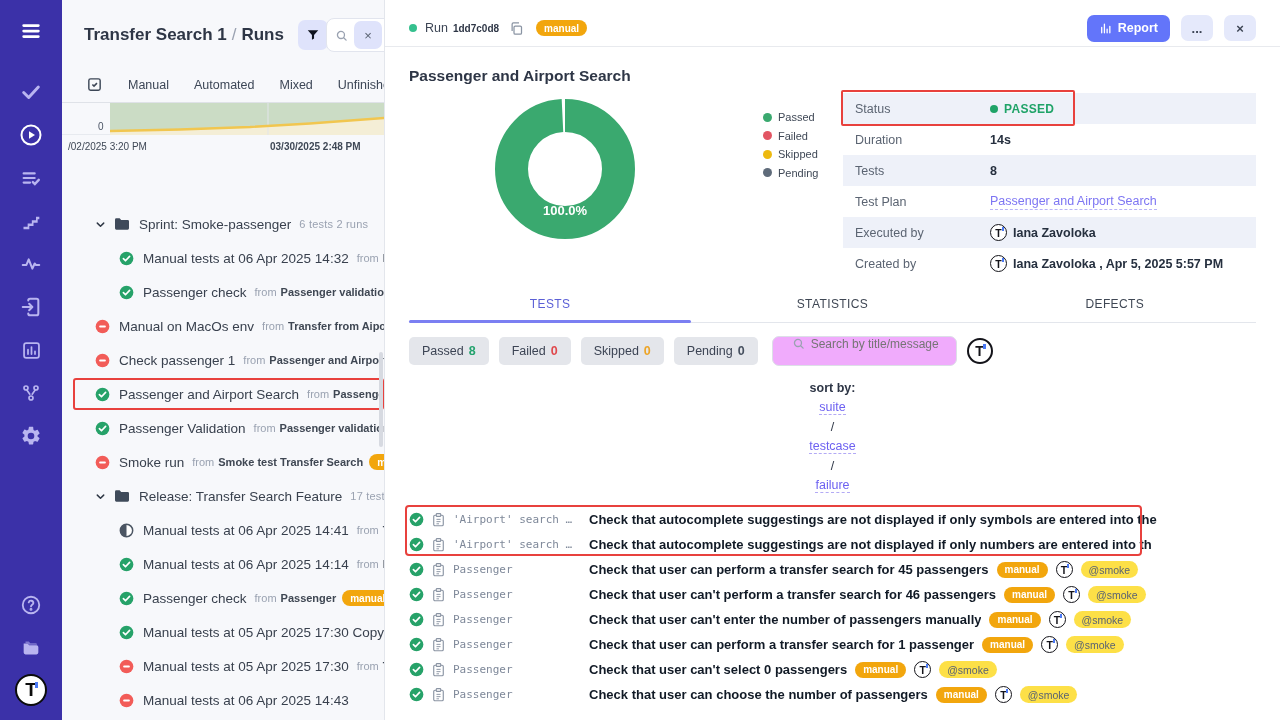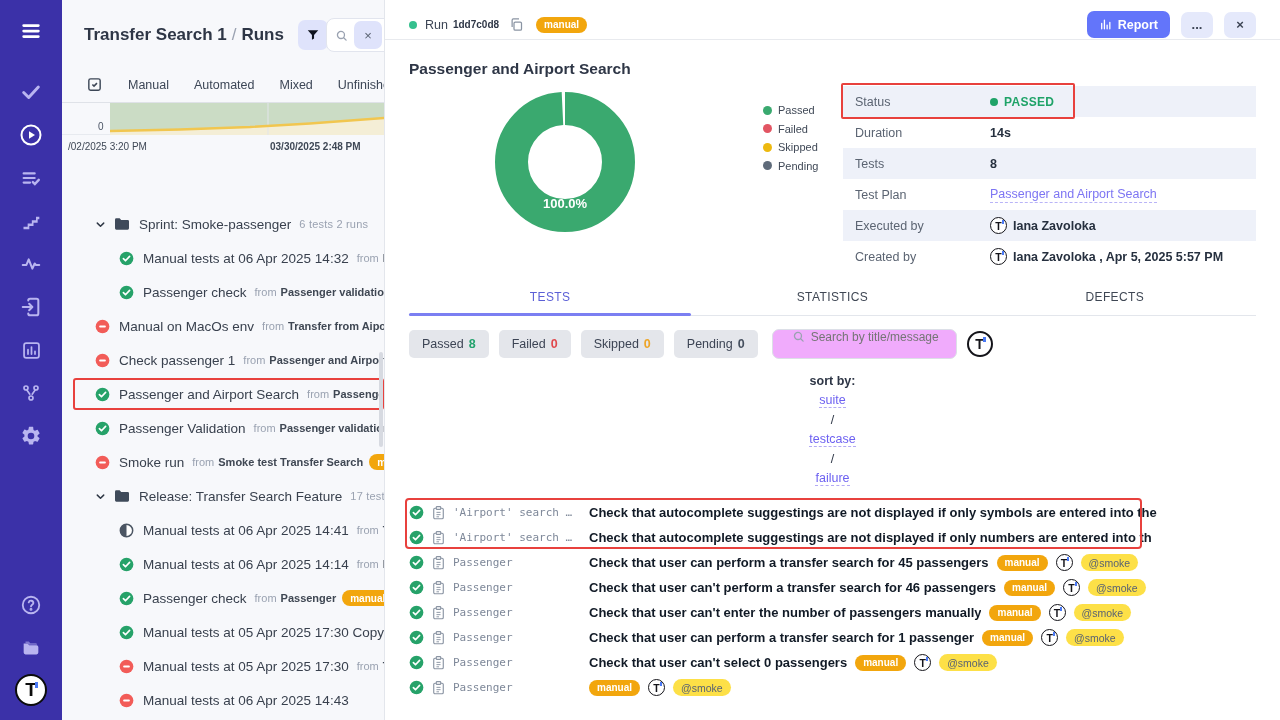--- a/index.html
+++ b/index.html
@@ -41,21 +41,21 @@
   .tree-label { font-size:13.5px; color:#39414e; margin-right:8px; }
   .tree-meta { font-size:11px; color:#9aa2b1; letter-spacing:.2px; }
   .from-label { font-size:11px; color:#9aa2b1; margin-right:4px; }
   .from-value { font-size:11px; font-weight:bold; color:#3f4753; margin-right:6px; }
   .badge { background:#f2a60d; color:#fff; font-size:10px; font-weight:bold; padding:2.5px 8px; border-radius:9px; flex-shrink:0; }
   .tree-row.hl::after { content:''; position:absolute; left:11px; right:0px; top:1px; bottom:1px; border:2.5px solid #e8413d; border-radius:3px; pointer-events:none; }
   .lp-scrollbar { position:absolute; right:1px; top:352px; width:4px; height:95px; background:#d7dae1; border-radius:2px; }
 
   
   .main-panel { flex:1; background:#fff; position:relative; }
-  .run-header { height:40px; border-bottom:1px solid #e8eaee; display:flex; align-items:center; padding:10px 24px 0 24px; }
+  .run-header { height:47px; border-bottom:1px solid #e8eaee; display:flex; align-items:center; padding:10px 24px 0 24px; }
   .run-dot { width:8px; height:8px; border-radius:50%; background:#35c08e; margin-right:8px; }
   .run-label { font-size:12.5px; color:#3c4555; margin-right:5px; }
   .run-id { font-size:10px; color:#2e3646; font-weight:bold; margin-right:10px; }
   .copy-btn { background:none; border:none; cursor:pointer; display:flex; margin-right:12px; color:#8a94a3; }
   .rh-right { margin-left:auto; display:flex; align-items:center; gap:11px; }
   .btn-report { background:#6375fa; color:#fff; border:none; border-radius:7px; height:27px; padding:0 12px; font-size:12.5px; font-weight:bold; display:flex; align-items:center; gap:6px; cursor:pointer; }
   .btn-light { background:#e5e9fb; border:none; border-radius:7px; height:26px; min-width:32px; color:#3c4454; font-size:13px; font-weight:bold; cursor:pointer; }
 
   .main-title { font-size:15.5px; font-weight:bold; color:#2e3646; margin:20px 0 0 24px; }
 
@@ -691,20 +691,21 @@
               </svg>
             </span>
             <span class="clip">
               <svg width="13" height="14" viewBox="0 0 20 22" fill="none" stroke="currentColor" stroke-width="1.8">
                 <rect x="2.5" y="3.5" width="15" height="16.5" rx="2"></rect>
                 <rect x="6.5" y="1" width="7" height="4.4" rx="1.2" fill="#fff"></rect>
                 <path d="M6.8 10h6.4M6.8 13.6h6.4M6.8 17h4" stroke-width="1.5"></path>
               </svg>
             </span>
             <span class="tsuite">Passenger</span>
+            <span class="ttitle">Check that user can choose the number of passengers</span>
             <span class="badge">manual</span>
             <span class="avatar">T<i></i></span>
             <span class="tag">@smoke</span>
           </div>
         </div>
       <div class="annot-tests"></div>
     </div>
   </main>
 </div>
 

